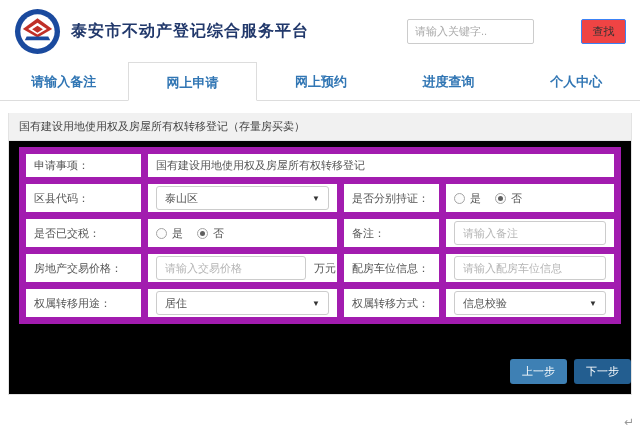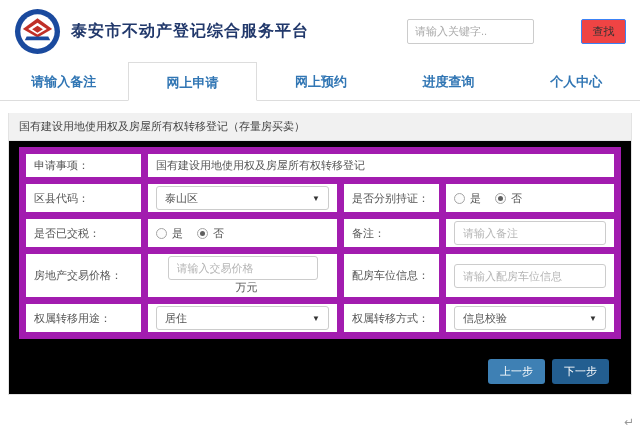--- a/index.html
+++ b/index.html
@@ -75,36 +75,36 @@
     padding: 0 8px; font-size: 11px; color: #333; outline: none; background: #fff;
     font-family: "Liberation Sans", sans-serif;
   }
   .txt::placeholder { color: #b5b5b5; }
   .sel {
     width: 100%; height: 24px; border: 1px solid #ccc; border-radius: 3px;
     padding: 0 8px; font-size: 11px; color: #555; background: #fff;
     display: flex; align-items: center; justify-content: space-between; cursor: pointer; gap: 44px;
   }
   .caret { font-size: 8px; color: #333; }
-  .field-with-unit { display: flex; align-items: center; flex-direction: column; }
+  .field-with-unit { display: flex; align-items: center; }
   .field-with-unit .txt { width: 150px; }
   .unit { margin-left: 8px; font-size: 11px; color: #555; white-space: nowrap; }
   .radio-group { display: flex; align-items: center; }
   .radio {
     width: 11px; height: 11px; border: 1px solid #a5a5a5; border-radius: 50%;
     background: #fcfcfc; display: inline-block; position: relative; cursor: pointer; flex: 0 0 auto;
   }
   .radio.checked::after {
     content: ""; position: absolute; left: 2px; top: 2px; right: 2px; bottom: 2px;
     background: #5f5f5f; border-radius: 50%;
   }
   .radio-lbl { margin: 0 14px 0 5px; font-size: 11px; color: #555; }
 
   
-  .footer-actions { position: absolute; right: 22px; bottom: 10px; display: flex; }
+  .footer-actions { position: absolute; right: 0; bottom: 10px; display: flex; }
   .btn {
     min-width: 56px; height: 25px; border: none; border-radius: 3px;
     color: #fff; font-size: 11px; cursor: pointer; padding: 0 12px;
     font-family: "Liberation Sans", sans-serif;
   }
   .btn-prev { background: #3e80b4; }
   .btn-next { background: #235e90; margin-left: 7px; }
   .return-mark {
     position: absolute; right: 6px; bottom: 6px;
     font-size: 12px; color: #999;

